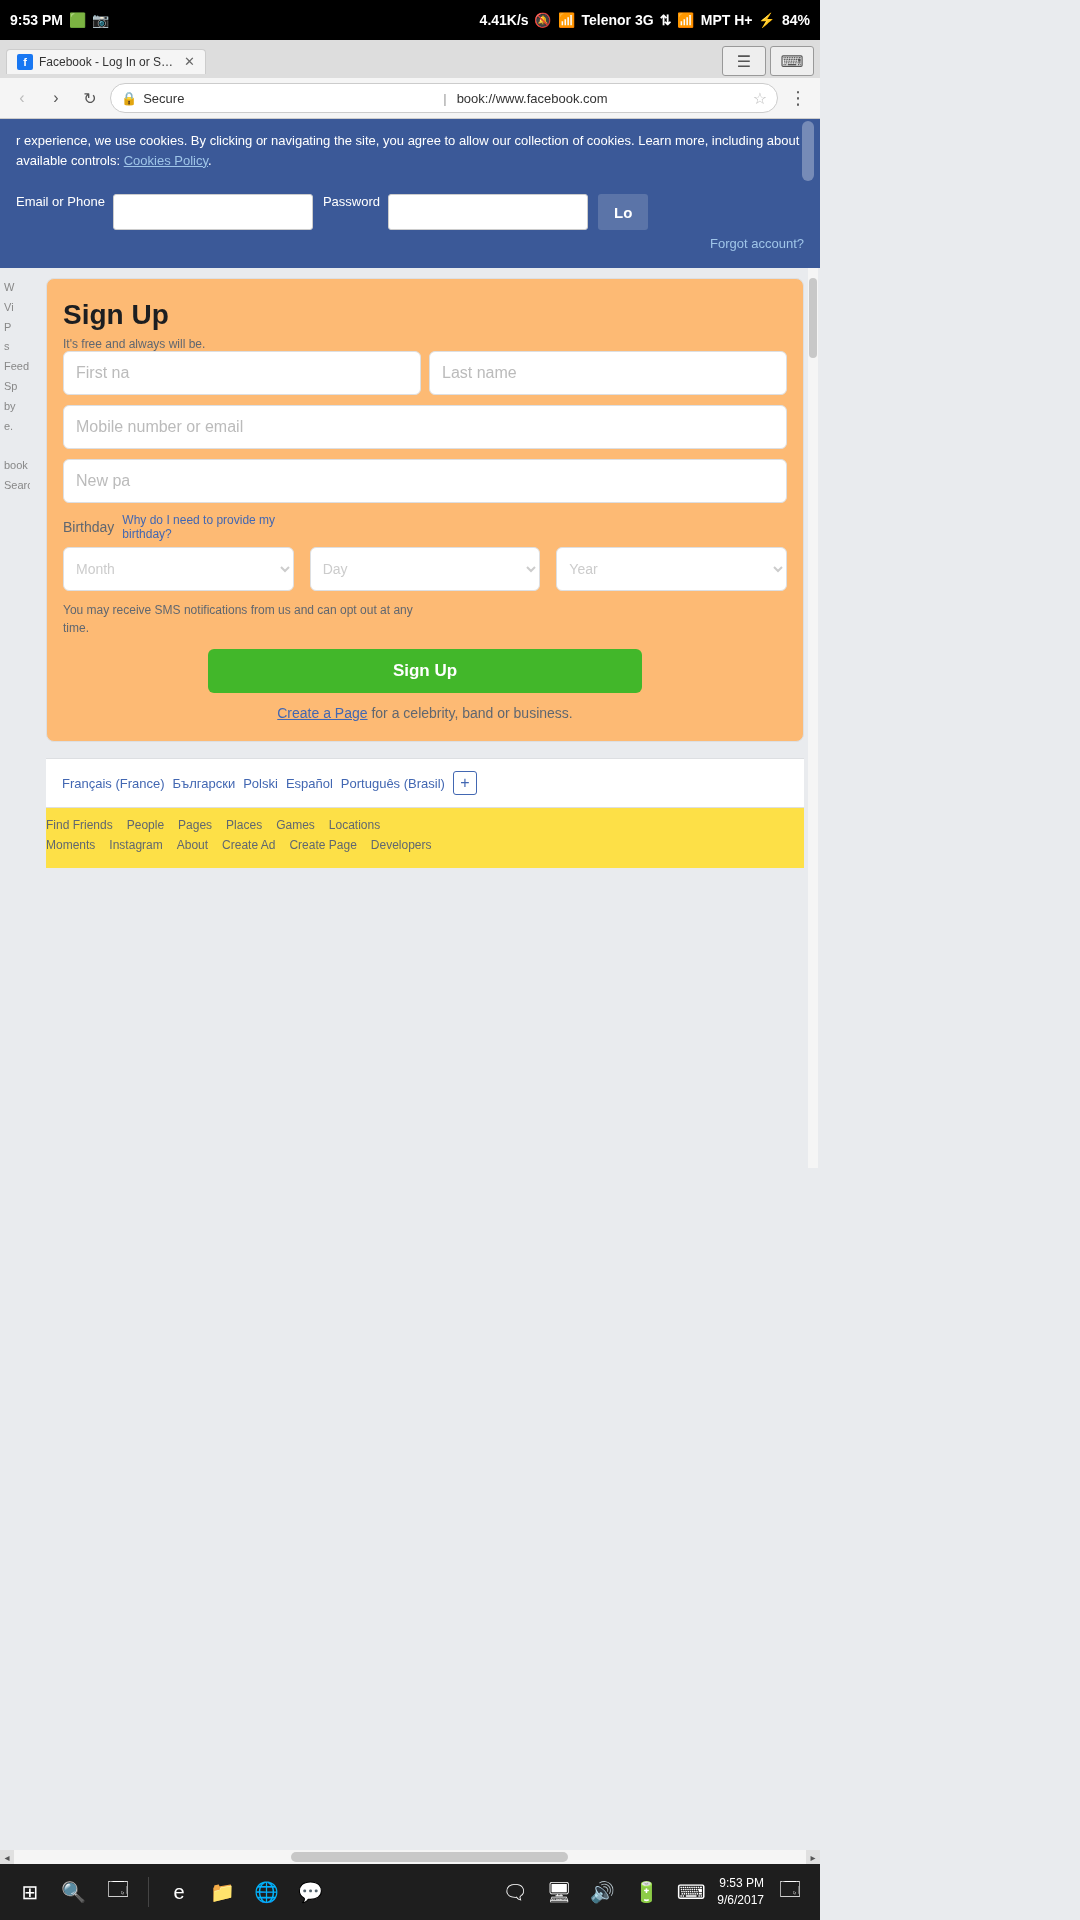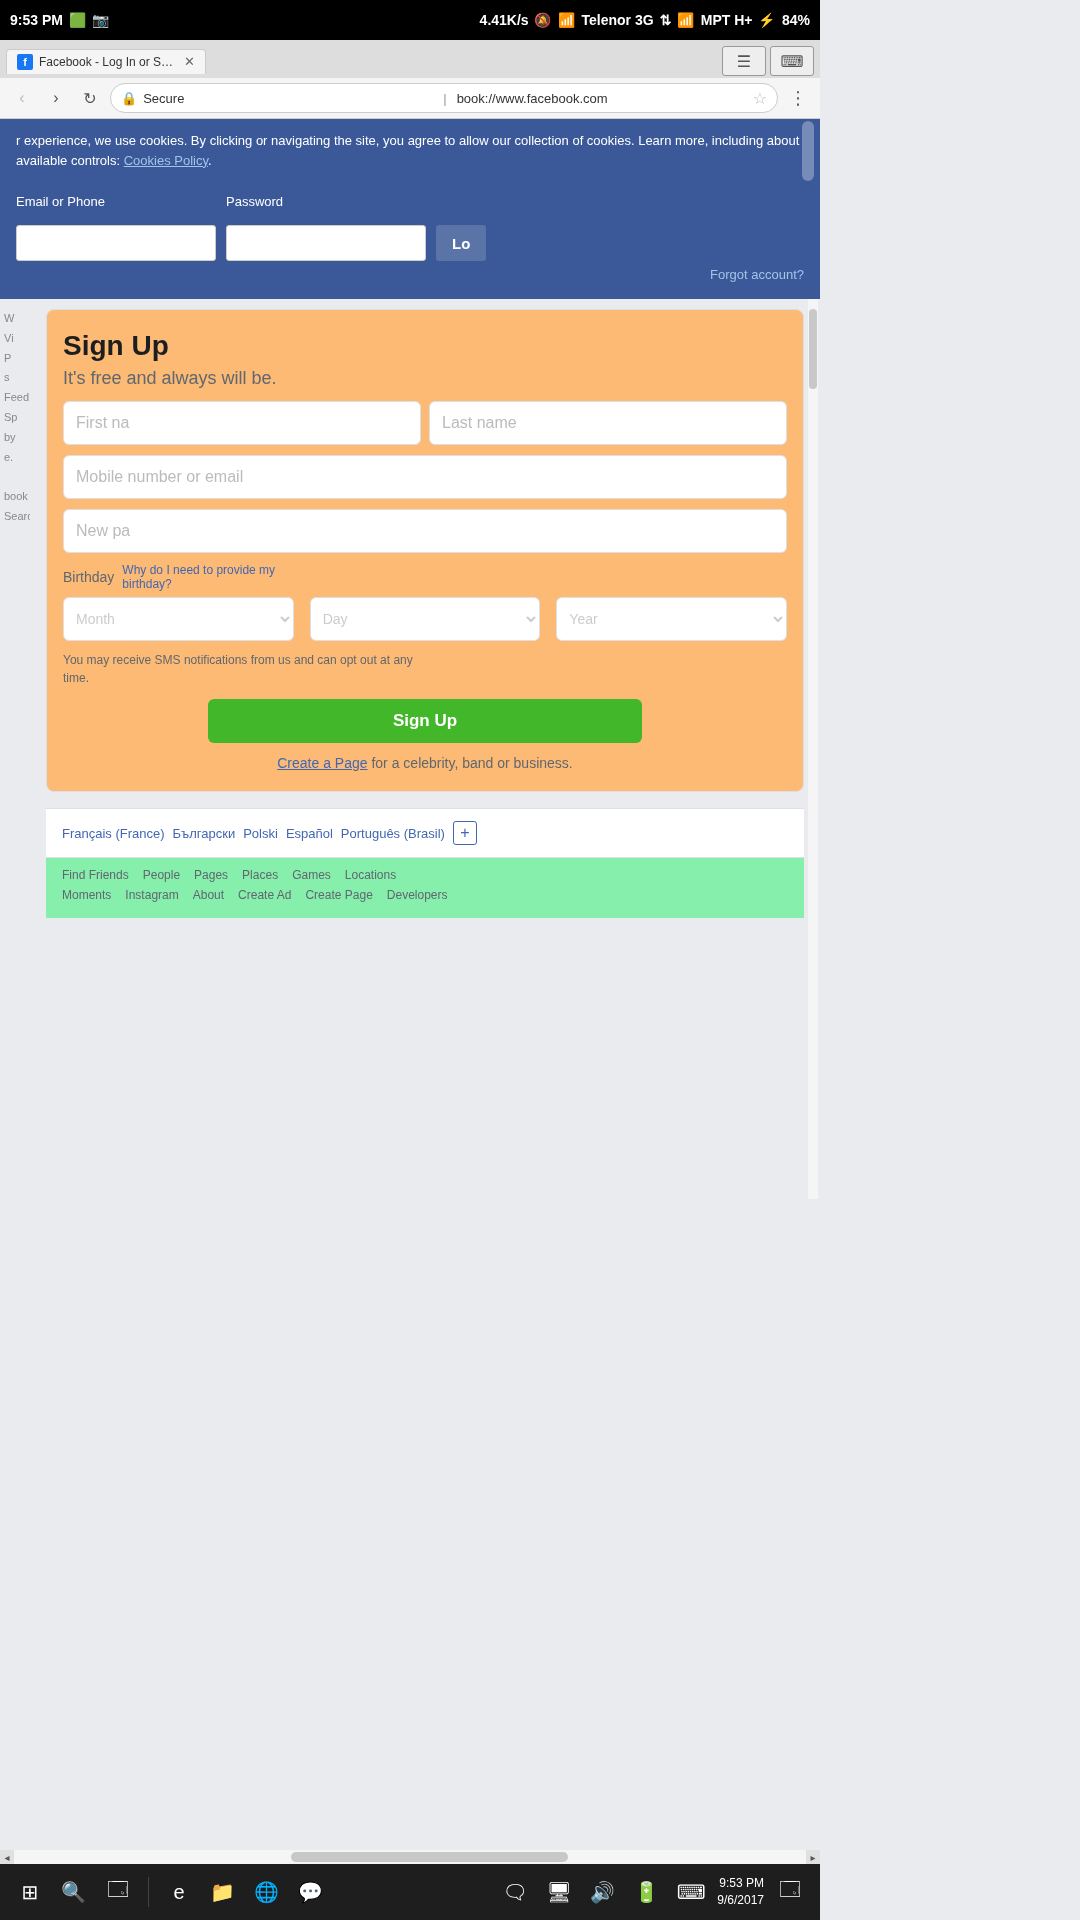--- a/index.html
+++ b/index.html
@@ -148,22 +148,22 @@
       flex-direction: column;
       gap: 10px;
     }
     .login-row {
       display: flex;
       align-items: flex-end;
       gap: 10px;
     }
     .login-field {
       display: flex;
-      flex-direction: column;
-      gap: 16px;
+      flex-direction: row;
+      gap: 8px;
     }
     .login-label { color: #fff; font-size: 13px; }
     .login-input {
       width: 200px;
       height: 36px;
       border: 1px solid #ccc;
       border-radius: 3px;
       padding: 0 8px;
       font-size: 14px;
       background: #fff;
@@ -222,23 +222,23 @@
       padding: 20px 16px;
       margin-bottom: 16px;
     }
     .signup-title {
       font-size: 28px;
       font-weight: bold;
       color: #1c1e21;
       margin-bottom: 6px;
     }
     .signup-subtitle {
-      font-size: 18px;
+      font-size: 12px;
       color: #606770;
-      margin-bottom: 12px;
+      margin-bottom: 0;
     }
     .form-row {
       display: flex;
       gap: 8px;
       margin-bottom: 10px;
     }
     .form-input {
       width: 100%;
       height: 44px;
       border: 1px solid #dddfe2;
@@ -344,22 +344,22 @@
       display: flex;
       align-items: center;
       justify-content: center;
       color: #4267b2;
       font-size: 16px;
       cursor: pointer;
     }
 
     
     .footer-links {
-      background: #86efac;
-      padding: 10px 16px;
+      background: #fde047;
+      padding: 10px 0;
       border-top: 1px solid #dddfe2;
     }
     .footer-row {
       display: flex;
       flex-wrap: wrap;
       gap: 6px 14px;
       margin-bottom: 6px;
     }
     .footer-link { font-size: 12px; color: #606770; text-decoration: none; }
 

